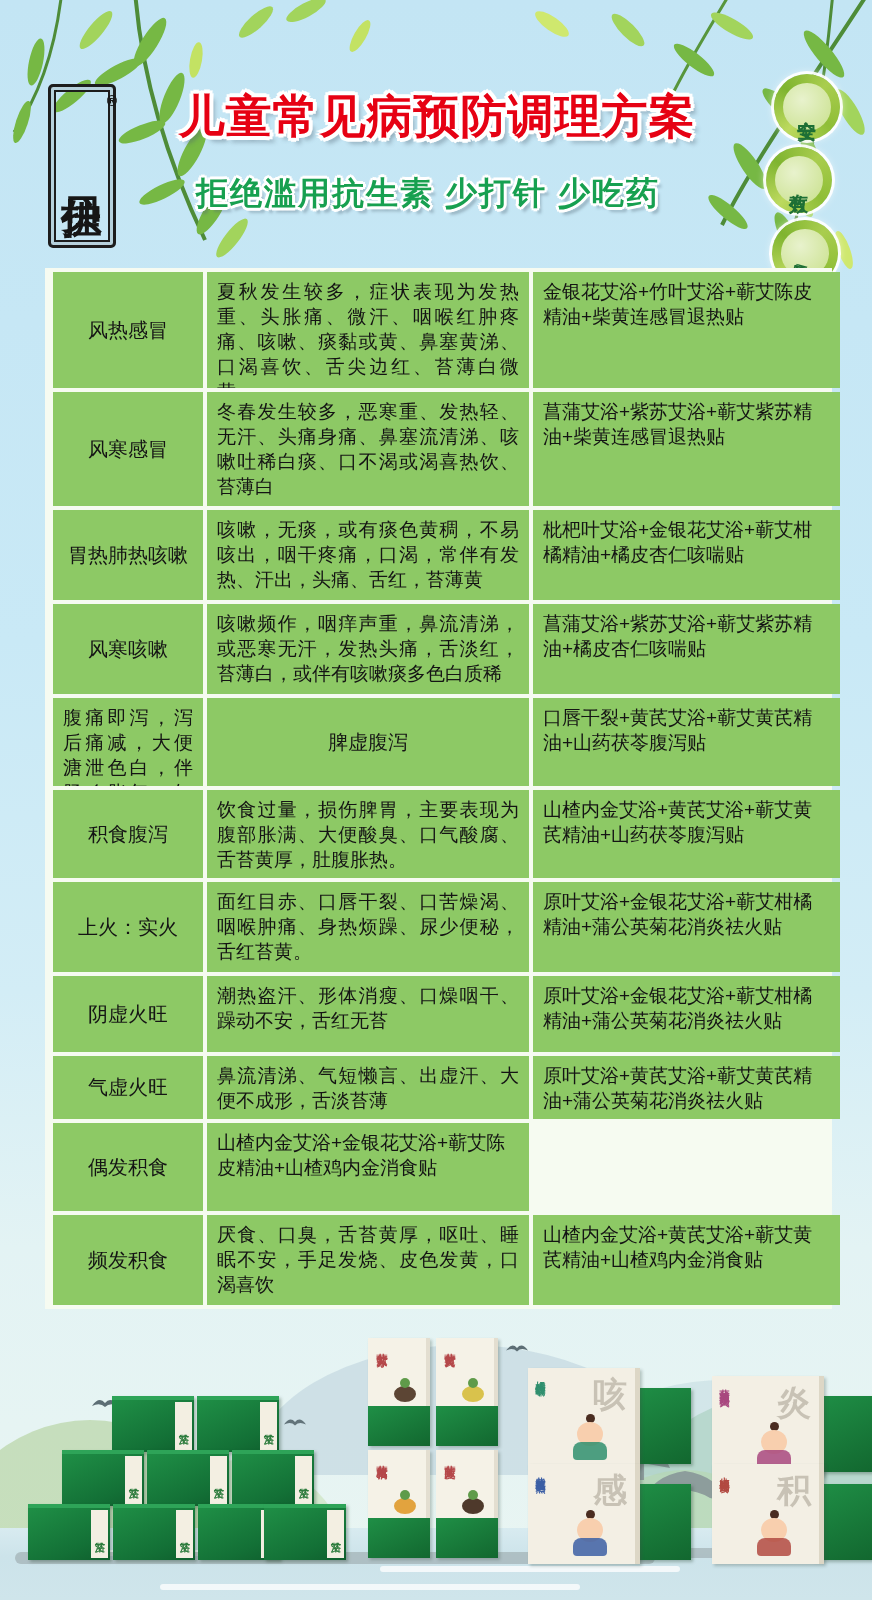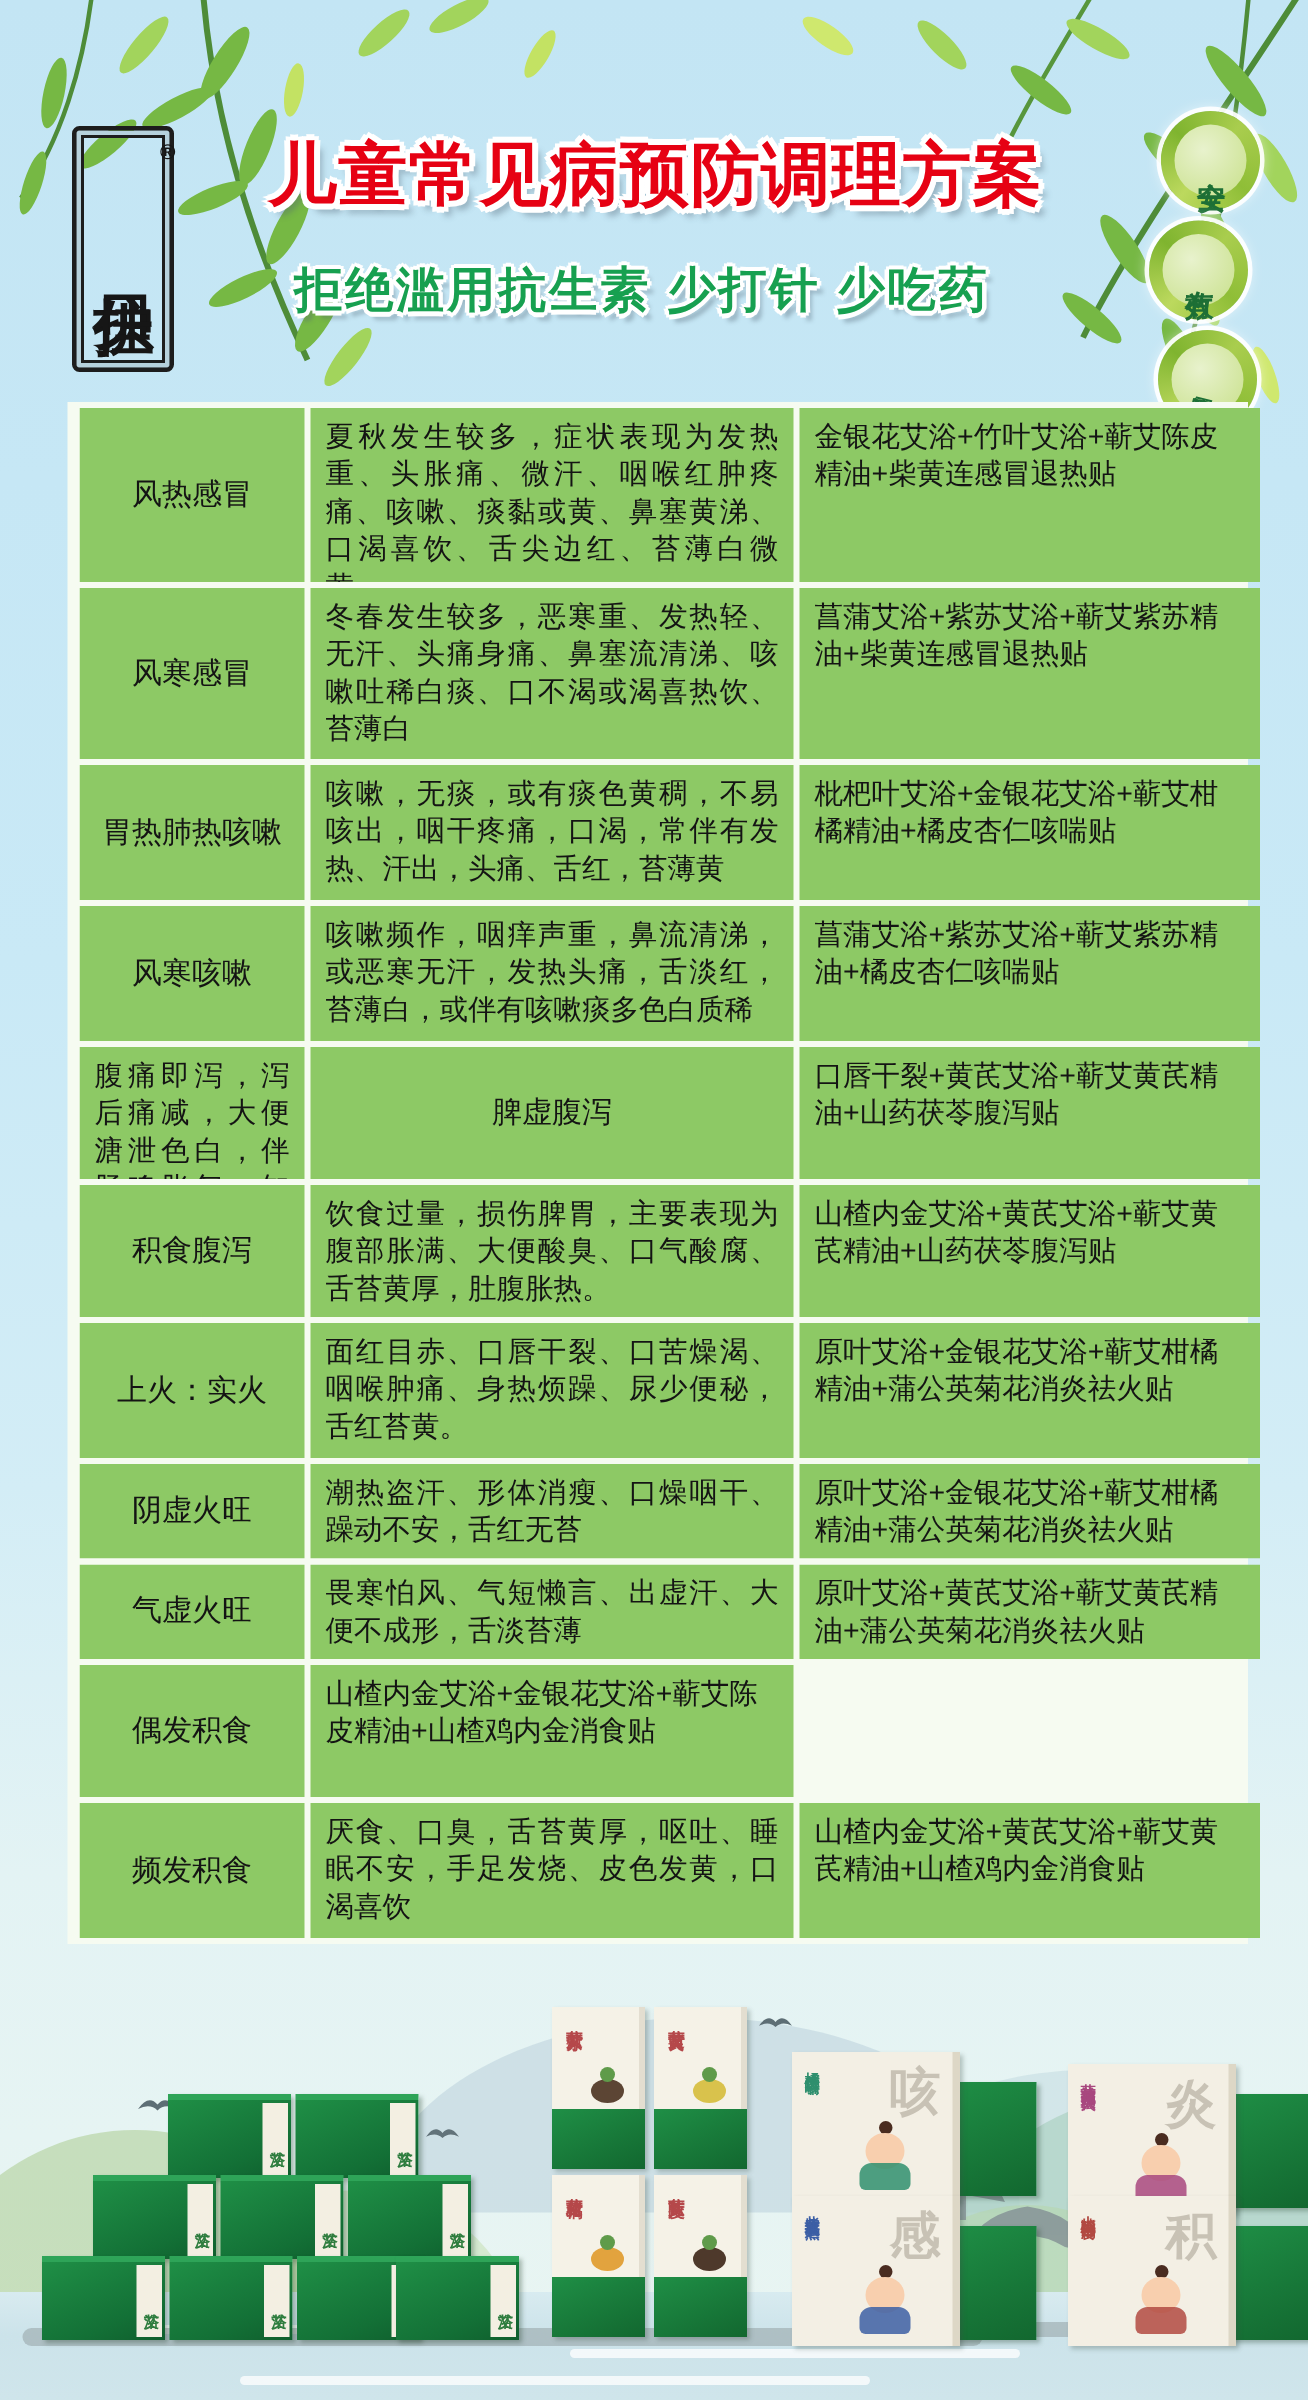--- a/index.html
+++ b/index.html
@@ -268,28 +268,28 @@
         <div class="trow" style="height: 88px;">
           <div class="cell td td-dir">积食腹泻</div>
           <div class="cell td td-sym">饮食过量，损伤脾胃，主要表现为腹部胀满、大便酸臭、口气酸腐、舌苔黄厚，肚腹胀热。</div>
           <div class="cell td td-sug">山楂内金艾浴+黄芪艾浴+蕲艾黄芪精油+山药茯苓腹泻贴</div>
         </div>
         <div class="trow" style="height: 90px;">
           <div class="cell td td-dir">上火：实火</div>
           <div class="cell td td-sym">面红目赤、口唇干裂、口苦燥渴、咽喉肿痛、身热烦躁、尿少便秘，舌红苔黄。</div>
           <div class="cell td td-sug">原叶艾浴+金银花艾浴+蕲艾柑橘精油+蒲公英菊花消炎祛火贴</div>
         </div>
-        <div class="trow" style="height: 63px;">
+        <div class="trow" style="height: 76px;">
           <div class="cell td td-dir">阴虚火旺</div>
           <div class="cell td td-sym">潮热盗汗、形体消瘦、口燥咽干、躁动不安，舌红无苔</div>
           <div class="cell td td-sug">原叶艾浴+金银花艾浴+蕲艾柑橘精油+蒲公英菊花消炎祛火贴</div>
         </div>
         <div class="trow" style="height: 63px;">
           <div class="cell td td-dir">气虚火旺</div>
-          <div class="cell td td-sym">畏寒怕风、气短懒言、出虚汗、大便不成形，舌淡苔薄</div>
+          <div class="cell td td-sym">鼻流清涕、气短懒言、出虚汗、大便不成形，舌淡苔薄</div>
           <div class="cell td td-sug">原叶艾浴+黄芪艾浴+蕲艾黄芪精油+蒲公英菊花消炎祛火贴</div>
         </div>
         <div class="trow" style="height: 88px;">
           <div class="cell td td-dir">偶发积食</div>
           <div class="cell td td-sug">山楂内金艾浴+金银花艾浴+蕲艾陈皮精油+山楂鸡内金消食贴</div>
         </div>
         <div class="trow" style="height: 90px;">
           <div class="cell td td-dir">频发积食</div>
           <div class="cell td td-sym">厌食、口臭，舌苔黄厚，呕吐、睡眠不安，手足发烧、皮色发黄，口渴喜饮</div>
           <div class="cell td td-sug">山楂内金艾浴+黄芪艾浴+蕲艾黄芪精油+山楂鸡内金消食贴</div>

